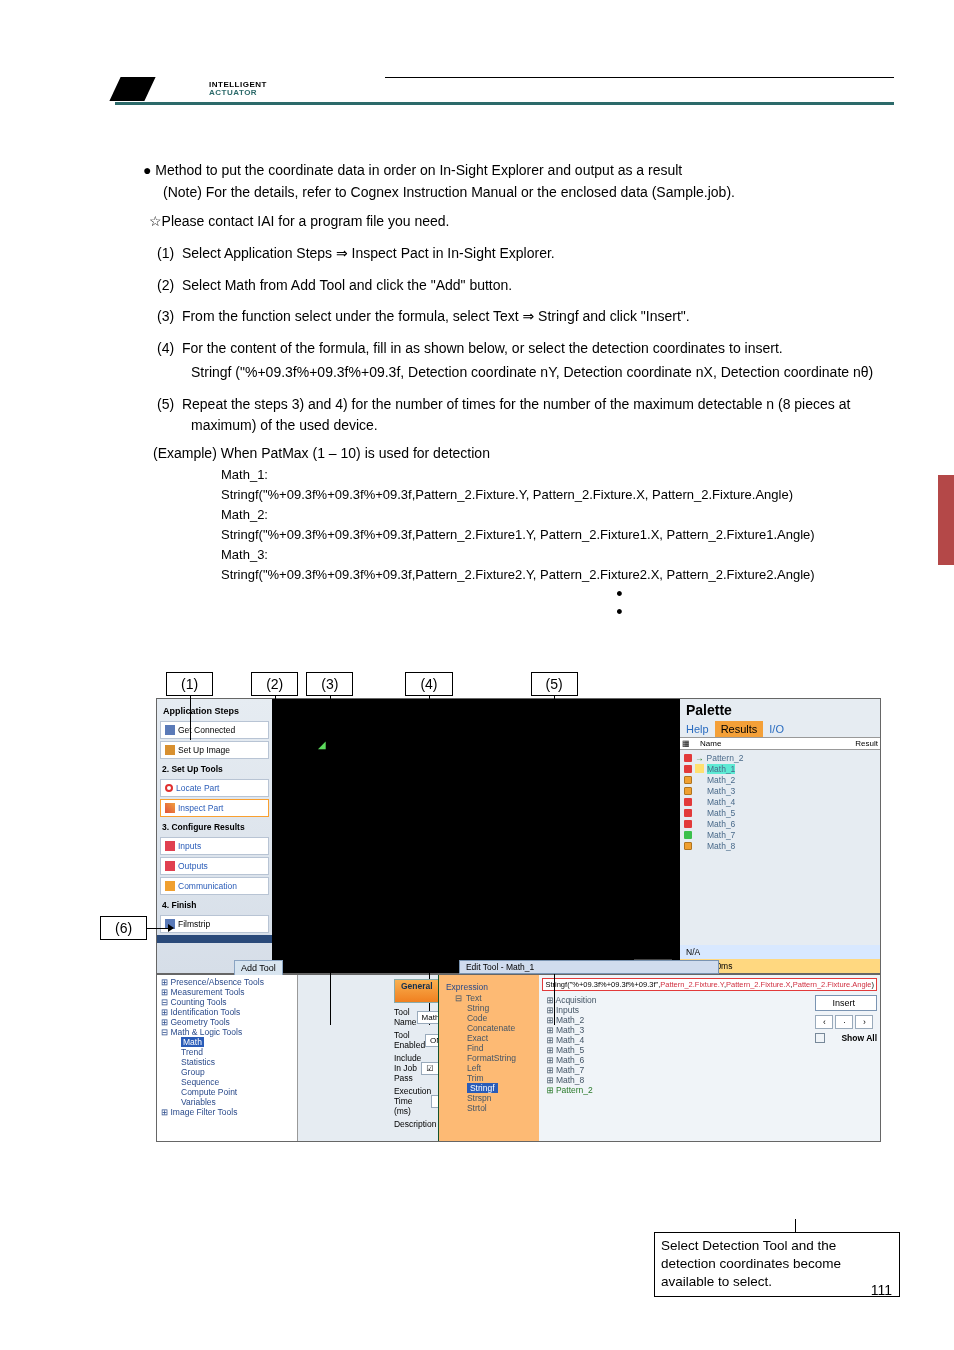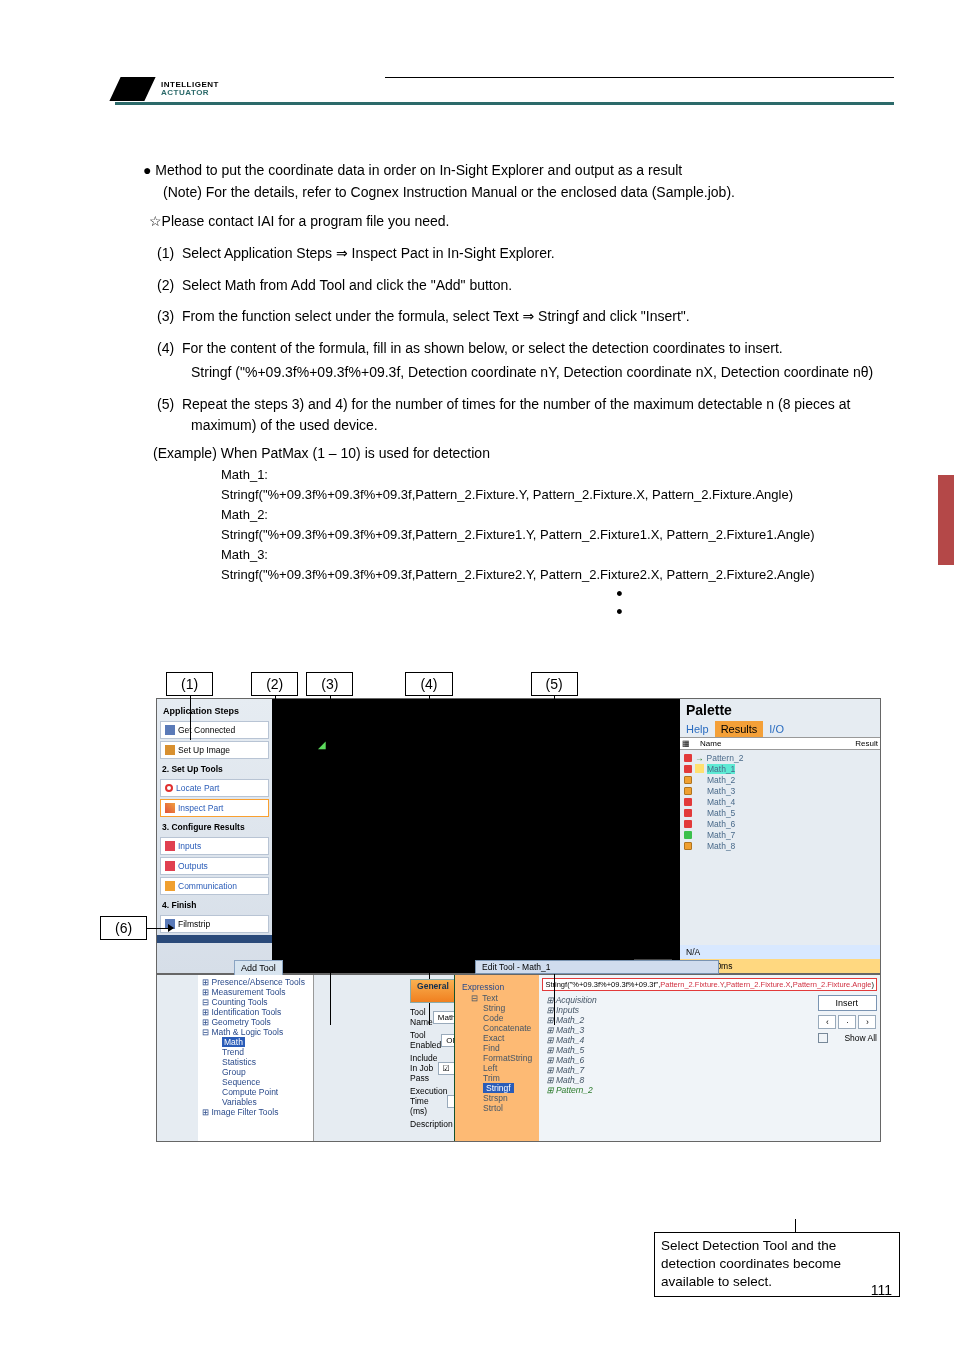--- a/index.html
+++ b/index.html
@@ -10,20 +10,21 @@
       font-family: Arial, sans-serif;
       position: relative;
       color: #000;
     }
     .header-bar {
       position: absolute;
       top: 75px; left: 115px; right: 60px;
       display: flex;
       align-items: center;
       height: 28px;
+      gap: 48px;
     }
     .logo-slash {
       display: inline-block;
       width: 40px; height: 24px;
       background: #000;
       transform: skewX(-25deg);
       margin-right: 6px;
       position: relative;
     }
     .logo-slash::after {
@@ -327,36 +328,36 @@
       background: #fff;
       white-space: nowrap;
       overflow: hidden;
       margin-bottom: 4px;
     }
     .args-grid {
       display: flex;
       gap: 6px;
     }
     .args-left { flex: 1; }
-    .args-left .arow { color: #456; padding-left: 4px; font-style: italic; }
+    .args-left .arow { color: #456; padding-left: 4px; }
     .insert-btn {
       border: 1px solid #7a94b2;
       background: #fff;
       padding: 2px 16px;
       font-size: 9px;
       margin-bottom: 4px;
     }
     .arrow-btns { display: flex; gap: 2px; margin-bottom: 4px; }
     .arrow-btns span {
       border: 1px solid #9ab;
       width: 18px; height: 14px;
       display: flex; align-items: center; justify-content: center;
       background: #fff;
     }
-    .show-all { display: flex; align-items: center; gap: 16px; }
+    .show-all { display: flex; align-items: center; gap: 16px; font-weight: bold; }
 
     .callout-6 {
       position: absolute;
       left: -56px;
       top: 244px;
       border: 1.2px solid #000;
       padding: 3px 14px;
       background: #fff;
       font-size: 14px;
     }
@@ -563,21 +564,21 @@
       <div class="na-box">N/A</div>
       <div class="time-box">Time: 0.0ms</div>
     </div>
   </div>
 
   <div style="position:relative;">
     <div class="tree-bar" style="left:78px;top:-14px;right:auto;">Add Tool</div>
   </div>
 
   <div class="lower-area">
-    <div class="tree-col" style="position:relative;margin-left:41px;">
+    <div class="tree-col" style="position:relative;">
       <div class="tree-line">⊞ Presence/Absence Tools</div>
       <div class="tree-line">⊞ Measurement Tools</div>
       <div class="tree-line">⊟ Counting Tools</div>
       <div class="tree-line">⊞ Identification Tools</div>
       <div class="tree-line">⊞ Geometry Tools</div>
       <div class="tree-line">⊟ Math &amp; Logic Tools</div>
       <div class="tree-line" style="padding-left:22px;"><span class="tree-line sel">Math</span></div>
       <div class="tree-line" style="padding-left:22px;">Trend</div>
       <div class="tree-line" style="padding-left:22px;">Statistics</div>
       <div class="tree-line" style="padding-left:22px;">Group</div>

